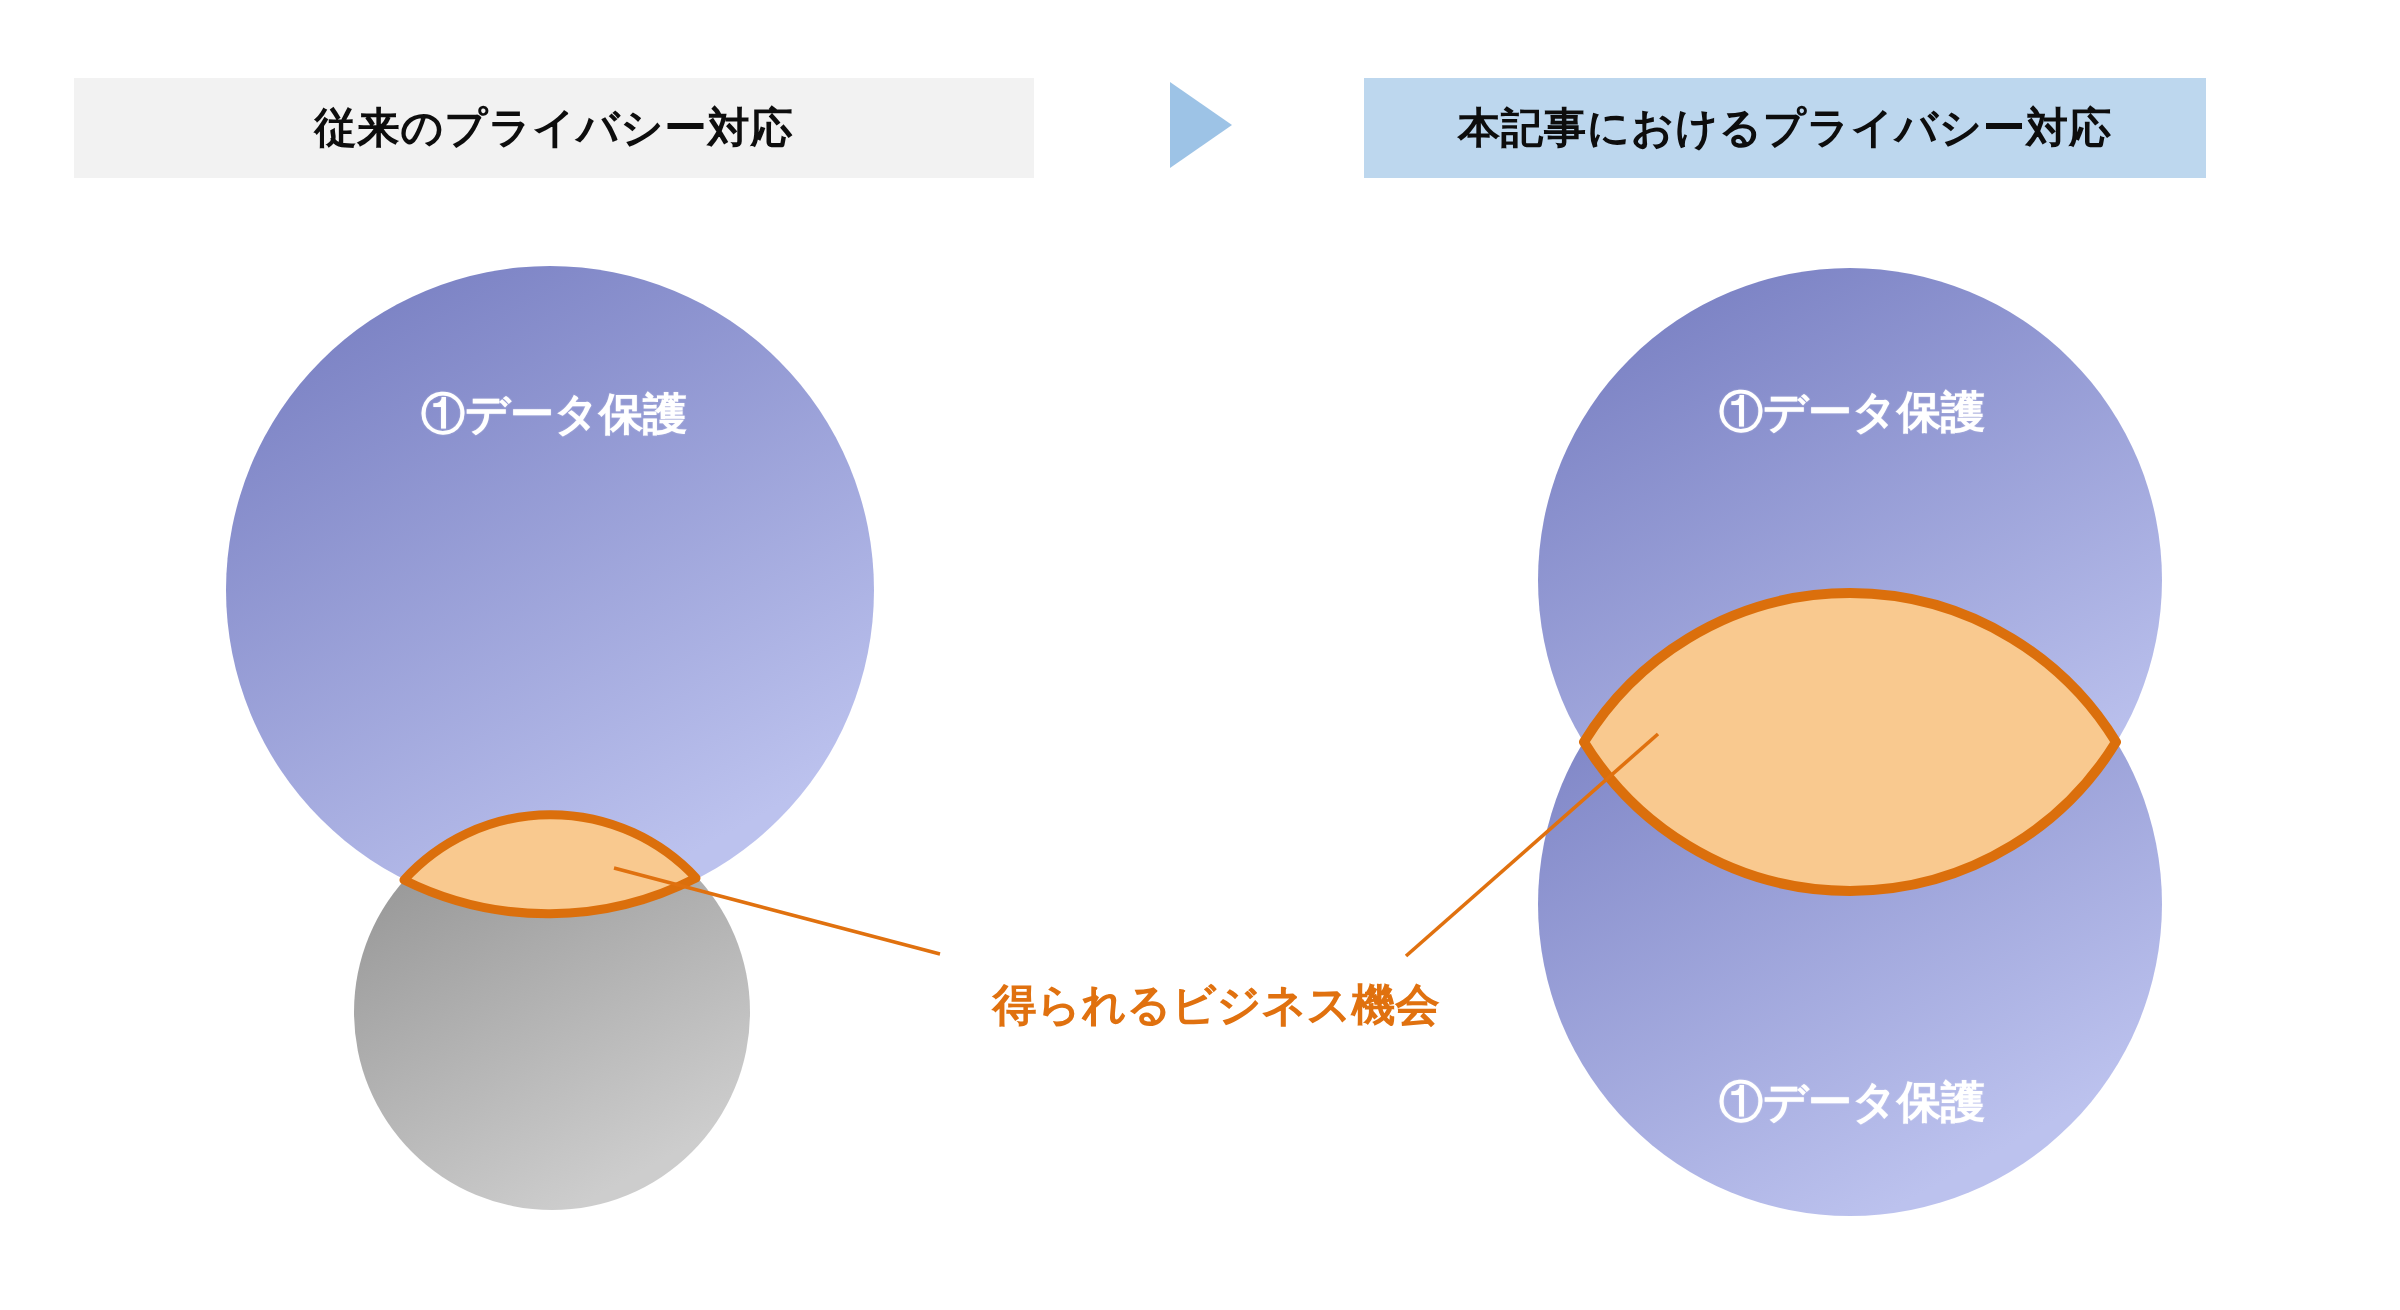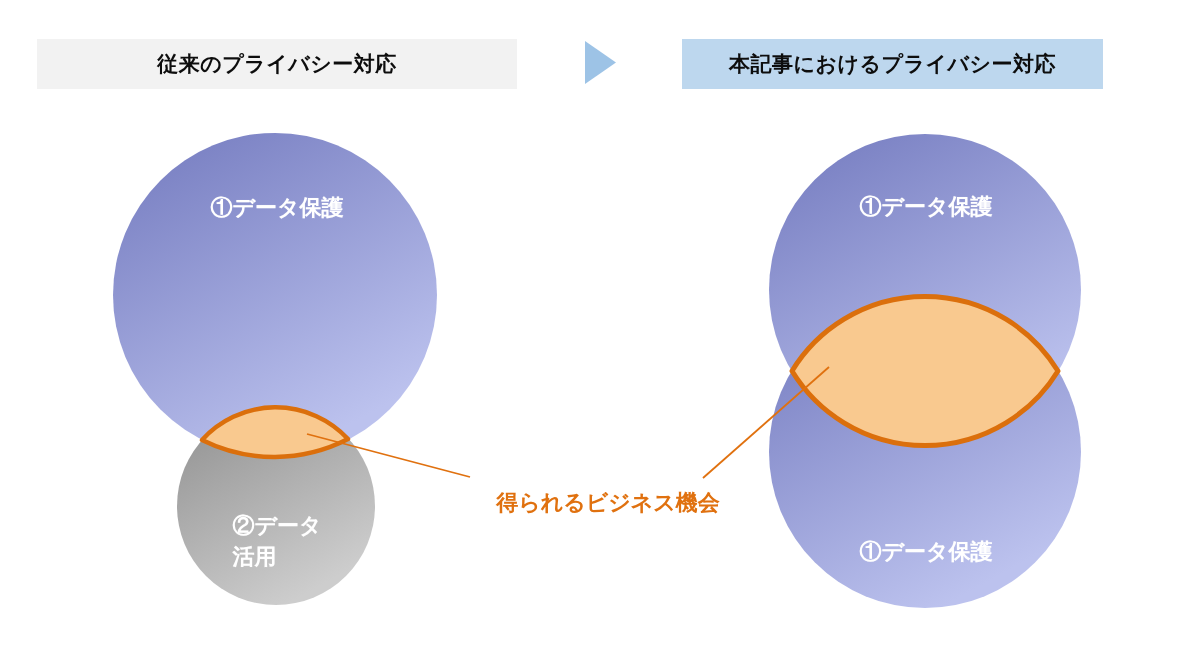--- a/index.html
+++ b/index.html
@@ -58,24 +58,20 @@
 
     <line x1="307" y1="434" x2="470" y2="477" stroke-width="1.8" stroke="#E0710F"></line>
     <line x1="703" y1="478" x2="829" y2="367" stroke-width="1.8" stroke="#E0710F"></line>
   </svg>
 
   <div class="header header-left" style="background-color: rgb(242, 242, 242); color: rgb(13, 13, 13);">従来のプライバシー対応</div>
   <div class="header header-right" style="background-color: rgb(189, 215, 238); color: rgb(13, 13, 13);">本記事におけるプライバシー対応</div>
 
   <div class="circle-label" style="left: 277px; top: 207px; color: rgb(255, 255, 255);">①データ保護</div>
 
-  <div class="circle-label" style="left: 277px; top: 541px; color: rgb(255, 255, 255);">
-    <span style="display:block">②データ</span>
-    <span style="display:block">活用</span>
-  </div>
 
   <div class="circle-label" style="left: 926px; top: 206px; color: rgb(255, 255, 255);">①データ保護</div>
 
   <div class="circle-label" style="left: 926px; top: 551px; color: rgb(255, 255, 255);">①データ保護</div>
 
   <div class="caption" style="left: 608px; top: 503px; color: rgb(224, 113, 15); text-align: center;">得られるビジネス機会</div>
 
 </div>
 
 </body></html>

